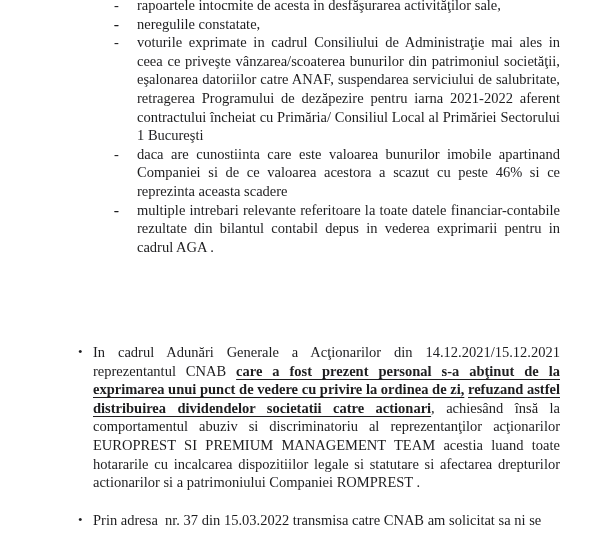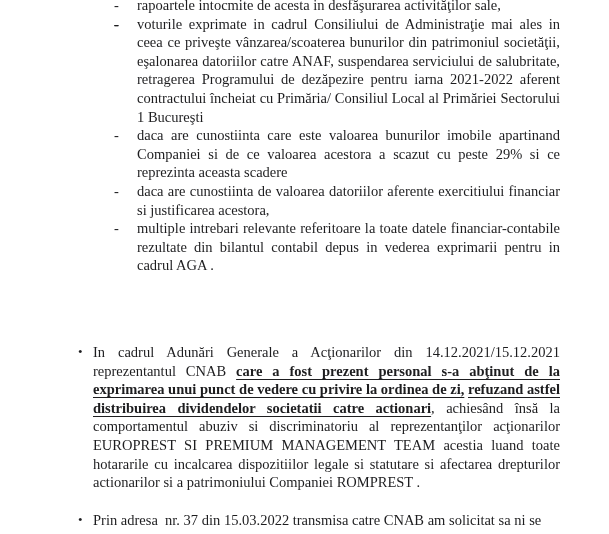--- a/index.html
+++ b/index.html
@@ -41,32 +41,32 @@
   <ul class="dash-list">
     <li class="item">
       <span class="marker">-</span>
       <span>rapoartele intocmite de acesta in desfăşurarea activităţilor sale,</span>
     </li>
     <li class="item">
       <span class="marker">-</span>
     </li>
     <li class="item">
       <span class="marker">-</span>
+      <span>neregulile constatate,</span>
     </li>
     <li class="item">
       <span class="marker">-</span>
       <span>voturile exprimate in cadrul Consiliului de Administraţie mai ales in ceea ce priveşte vânzarea/scoaterea bunurilor din patrimoniul societăţii, eşalonarea datoriilor catre ANAF, suspendarea serviciului de salubritate, retragerea Programului de dezăpezire pentru iarna 2021-2022 aferent contractului încheiat cu Primăria/ Consiliul Local al Primăriei Sectorului 1 Bucureşti</span>
     </li>
     <li class="item">
       <span class="marker">-</span>
-      <span>daca are cunostiinta care este valoarea bunurilor imobile apartinand Companiei si de ce valoarea acestora a scazut cu peste 29% si ce reprezinta aceasta scadere</span>
+      <span>daca are cunostiinta care este valoarea bunurilor imobile apartinand Companiei si de ce valoarea acestora a scazut cu peste 46% si ce reprezinta aceasta scadere</span>
     </li>
     <li class="item">
       <span class="marker">-</span>
-      <span>daca are cunostiinta de valoarea datoriilor aferente exercitiului financiar si justificarea acestora,</span>
     </li>
     <li class="item">
       <span class="marker">-</span>
       <span>multiple intrebari relevante referitoare la toate datele financiar-contabile rezultate din bilantul contabil depus in vederea exprimarii pentru in cadrul AGA .</span>
     </li>
   </ul>
 
   <ul class="bullet-list">
     <li class="item">
       <span class="marker">•</span>

